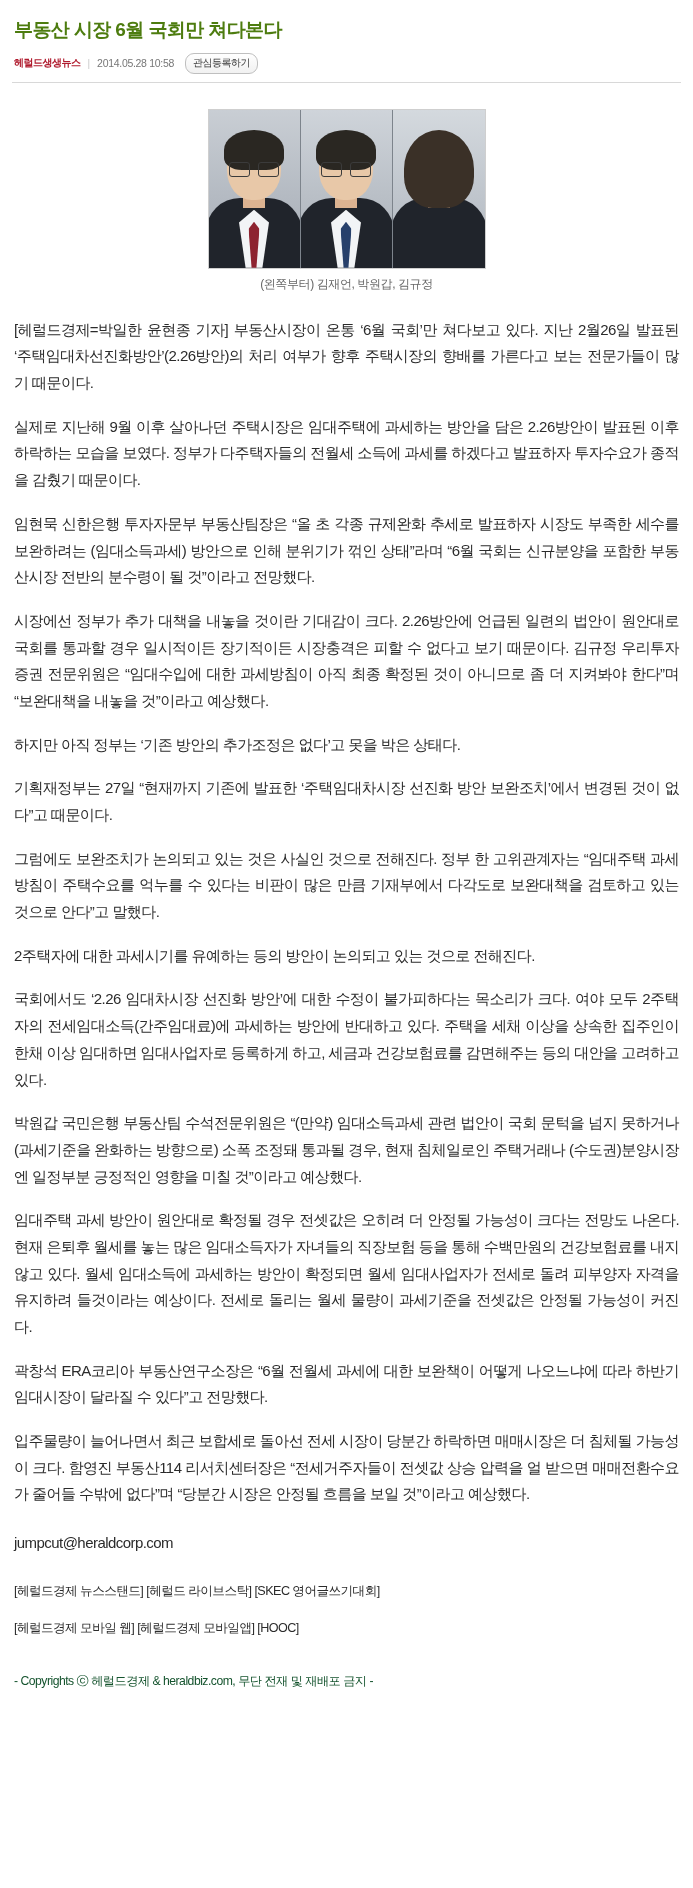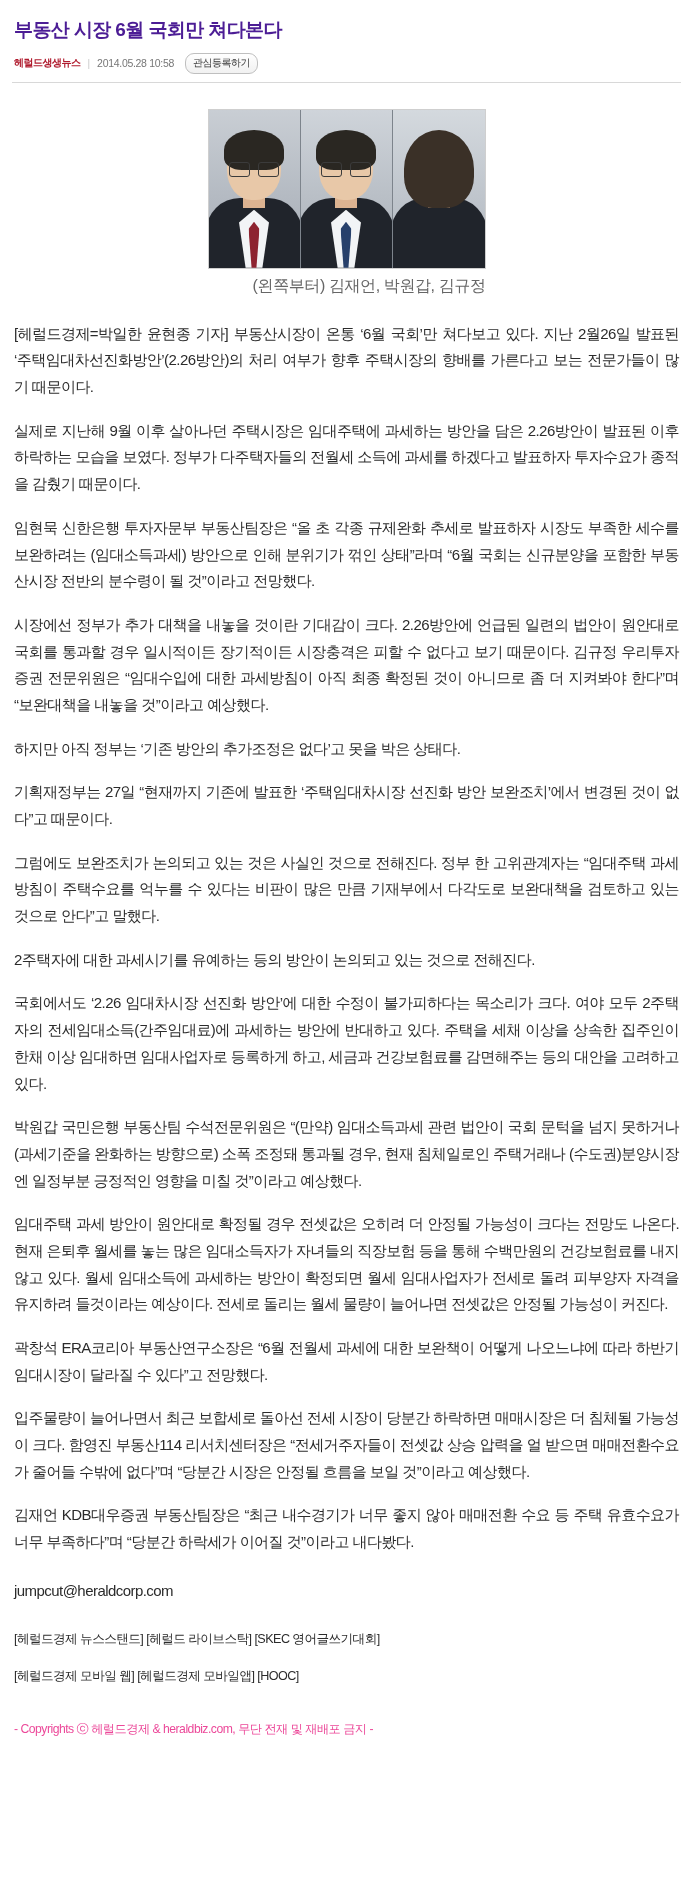--- a/index.html
+++ b/index.html
@@ -13,21 +13,21 @@
     font-family: "Liberation Sans", "DejaVu Sans", sans-serif;
     color: #222222;
   }
   .page {
     width: 693px;
     padding: 14px 12px 10px 12px;
   }
   .headline {
     font-size: 19px;
     font-weight: bold;
-    color: #4c1d95;
+    color: #4d7c0f;
     letter-spacing: -0.6px;
     line-height: 1.3;
     margin: 4px 0 10px 2px;
   }
   .meta-row {
     display: flex;
     align-items: center;
     gap: 7px;
     padding: 0 0 8px 2px;
     border-bottom: 1px solid #d8d8d8;
@@ -163,22 +163,22 @@
   .neck {
     position: absolute;
     left: 50%;
     transform: translateX(-50%);
     top: 80px;
     width: 22px;
     height: 18px;
     background: #dcb391;
   }
   .caption {
-    text-align: right;
-    font-size: 16px;
+    text-align: center;
+    font-size: 12px;
     color: #666666;
     letter-spacing: -0.4px;
     margin-top: 7px;
     margin-bottom: 24px;
   }
   .article p {
     font-size: 15px;
     line-height: 1.78;
     color: #2b2b2b;
     letter-spacing: -0.55px;
@@ -192,21 +192,21 @@
   }
   .links p {
     font-size: 12.6px;
     letter-spacing: -0.55px;
     color: #2b2b2b;
     margin: 0 0 20px 0;
     padding: 0 2px;
   }
   .copyright {
     font-size: 12.2px;
-    color: #ec4899;
+    color: #14532d;
     letter-spacing: -0.5px;
     padding: 16px 2px 8px 2px;
     margin-top: 18px;
   }
 </style>
 </head>
 <body>
 
 <div class="page">
 
@@ -253,24 +253,23 @@
     <p>[헤럴드경제=박일한 윤현종 기자] 부동산시장이 온통 ‘6월 국회’만 쳐다보고 있다. 지난 2월26일 발표된 ‘주택임대차선진화방안’(2.26방안)의 처리 여부가 향후 주택시장의 향배를 가른다고 보는 전문가들이 많기 때문이다.</p>
     <p>실제로 지난해 9월 이후 살아나던 주택시장은 임대주택에 과세하는 방안을 담은 2.26방안이 발표된 이후 하락하는 모습을 보였다. 정부가 다주택자들의 전월세 소득에 과세를 하겠다고 발표하자 투자수요가 종적을 감췄기 때문이다.</p>
     <p>임현묵 신한은행 투자자문부 부동산팀장은 “올 초 각종 규제완화 추세로 발표하자 시장도 부족한 세수를 보완하려는 (임대소득과세) 방안으로 인해 분위기가 꺾인 상태”라며 “6월 국회는 신규분양을 포함한 부동산시장 전반의 분수령이 될 것”이라고 전망했다.</p>
     <p>시장에선 정부가 추가 대책을 내놓을 것이란 기대감이 크다. 2.26방안에 언급된 일련의 법안이 원안대로 국회를 통과할 경우 일시적이든 장기적이든 시장충격은 피할 수 없다고 보기 때문이다. 김규정 우리투자증권 전문위원은 “임대수입에 대한 과세방침이 아직 최종 확정된 것이 아니므로 좀 더 지켜봐야 한다”며 “보완대책을 내놓을 것”이라고 예상했다.</p>
     <p>하지만 아직 정부는 ‘기존 방안의 추가조정은 없다’고 못을 박은 상태다.</p>
     <p>기획재정부는 27일 “현재까지 기존에 발표한 ‘주택임대차시장 선진화 방안 보완조치’에서 변경된 것이 없다”고 때문이다.</p>
     <p>그럼에도 보완조치가 논의되고 있는 것은 사실인 것으로 전해진다. 정부 한 고위관계자는 “임대주택 과세 방침이 주택수요를 억누를 수 있다는 비판이 많은 만큼 기재부에서 다각도로 보완대책을 검토하고 있는 것으로 안다”고 말했다.</p>
     <p>2주택자에 대한 과세시기를 유예하는 등의 방안이 논의되고 있는 것으로 전해진다.</p>
     <p>국회에서도 ‘2.26 임대차시장 선진화 방안’에 대한 수정이 불가피하다는 목소리가 크다. 여야 모두 2주택자의 전세임대소득(간주임대료)에 과세하는 방안에 반대하고 있다. 주택을 세채 이상을 상속한 집주인이 한채 이상 임대하면 임대사업자로 등록하게 하고, 세금과 건강보험료를 감면해주는 등의 대안을 고려하고 있다.</p>
     <p>박원갑 국민은행 부동산팀 수석전문위원은 “(만약) 임대소득과세 관련 법안이 국회 문턱을 넘지 못하거나 (과세기준을 완화하는 방향으로) 소폭 조정돼 통과될 경우, 현재 침체일로인 주택거래나 (수도권)분양시장엔 일정부분 긍정적인 영향을 미칠 것”이라고 예상했다.</p>
-    <p>임대주택 과세 방안이 원안대로 확정될 경우 전셋값은 오히려 더 안정될 가능성이 크다는 전망도 나온다. 현재 은퇴후 월세를 놓는 많은 임대소득자가 자녀들의 직장보험 등을 통해 수백만원의 건강보험료를 내지 않고 있다. 월세 임대소득에 과세하는 방안이 확정되면 월세 임대사업자가 전세로 돌려 피부양자 자격을 유지하려 들것이라는 예상이다. 전세로 돌리는 월세 물량이 늘어나면 전셋값은 안정될 가능성이 커진다.</p>
+    <p>임대주택 과세 방안이 원안대로 확정될 경우 전셋값은 오히려 더 안정될 가능성이 크다는 전망도 나온다. 현재 은퇴후 월세를 놓는 많은 임대소득자가 자녀들의 직장보험 등을 통해 수백만원의 건강보험료를 내지 않고 있다. 월세 임대소득에 과세하는 방안이 확정되면 월세 임대사업자가 전세로 돌려 피부양자 자격을 유지하려 들것이라는 예상이다. 전세로 돌리는 월세 물량이 과세기준을 전셋값은 안정될 가능성이 커진다.</p>
     <p>곽창석 ERA코리아 부동산연구소장은 “6월 전월세 과세에 대한 보완책이 어떻게 나오느냐에 따라 하반기 임대시장이 달라질 수 있다”고 전망했다.</p>
     <p>입주물량이 늘어나면서 최근 보합세로 돌아선 전세 시장이 당분간 하락하면 매매시장은 더 침체될 가능성이 크다. 함영진 부동산114 리서치센터장은 “전세거주자들이 전셋값 상승 압력을 얼 받으면 매매전환수요가 줄어들 수밖에 없다”며 “당분간 시장은 안정될 흐름을 보일 것”이라고 예상했다.</p>
-    <p>김재언 KDB대우증권 부동산팀장은 “최근 내수경기가 너무 좋지 않아 매매전환 수요 등 주택 유효수요가 너무 부족하다”며 “당분간 하락세가 이어질 것”이라고 내다봤다.</p>
     <p class="email">jumpcut@heraldcorp.com</p>
   </div>
 
   <div class="links">
     <p>[헤럴드경제 뉴스스탠드] [헤럴드 라이브스탁] [SKEC 영어글쓰기대회]</p>
     <p>[헤럴드경제 모바일 웹] [헤럴드경제 모바일앱] [HOOC]</p>
   </div>
 
   <div class="copyright">- Copyrights ⓒ 헤럴드경제 &amp; heraldbiz.com, 무단 전재 및 재배포 금지 -</div>
 

